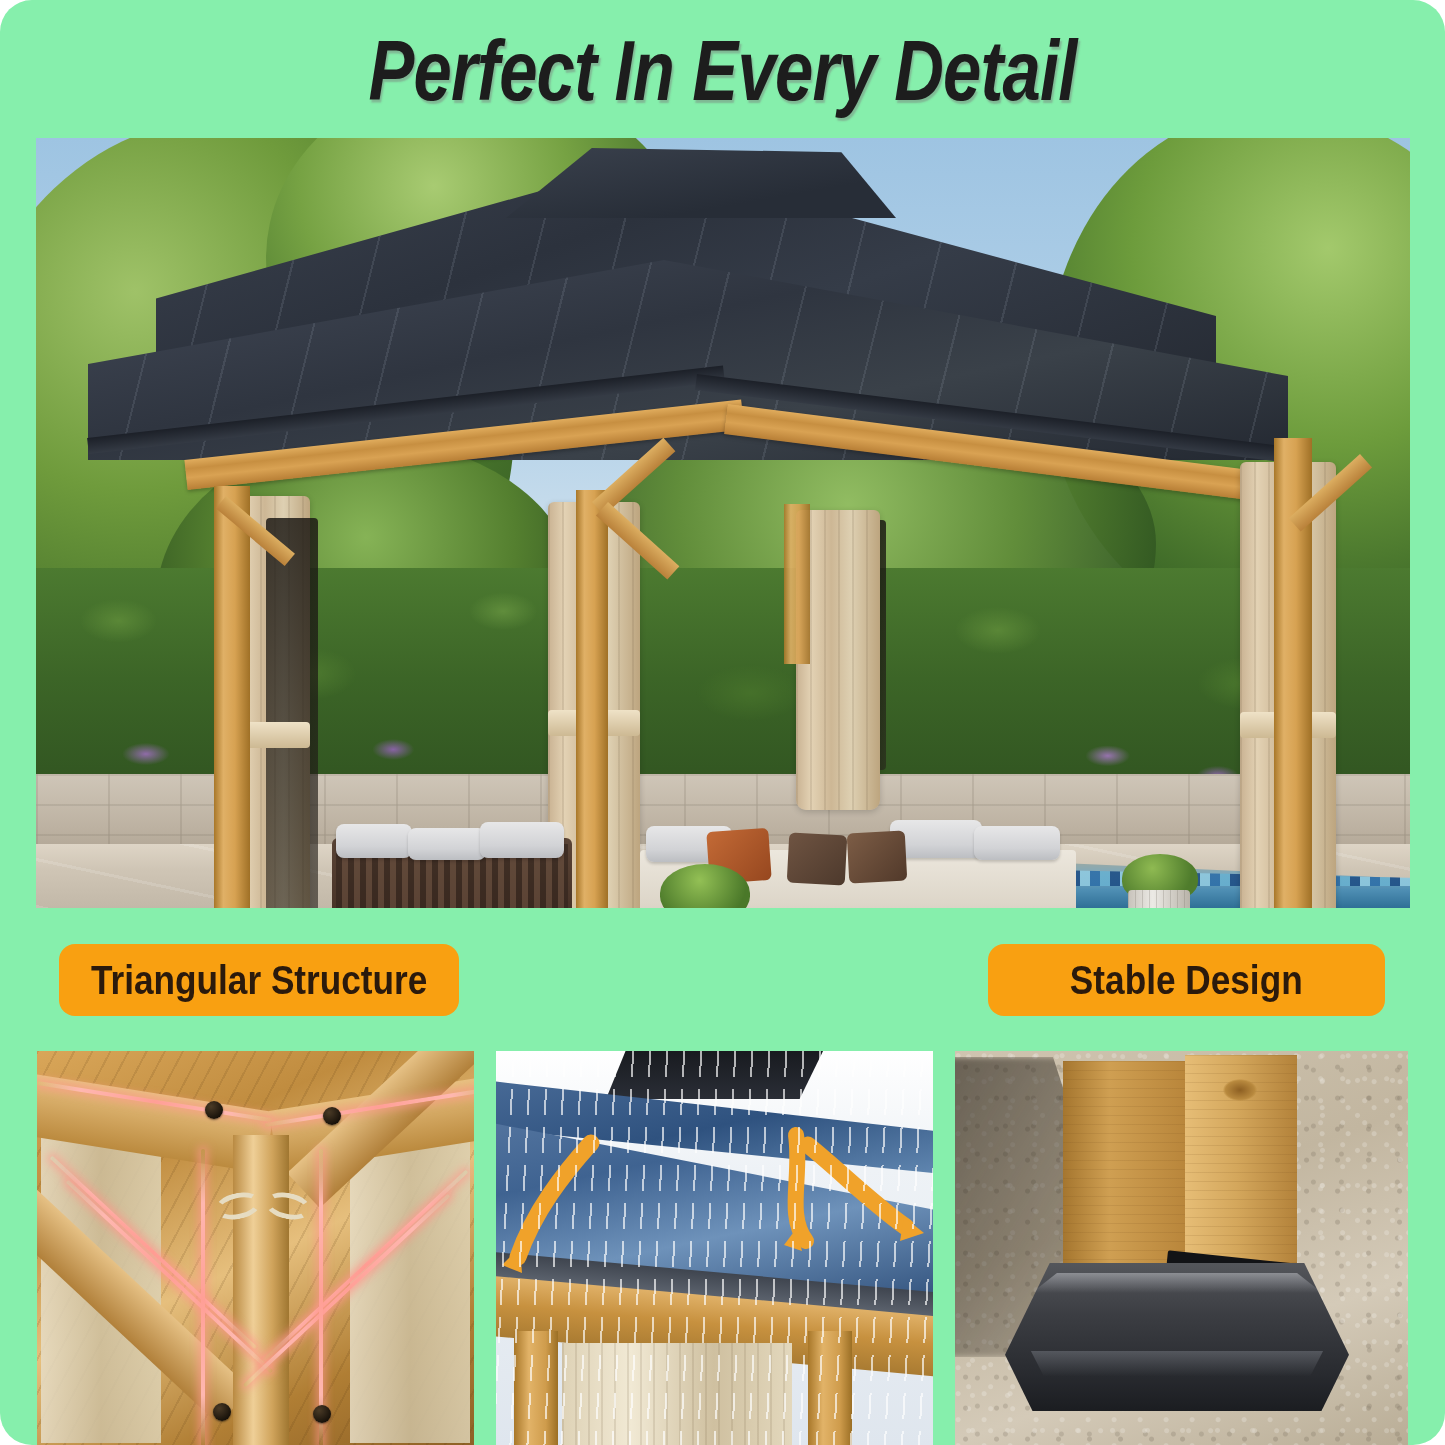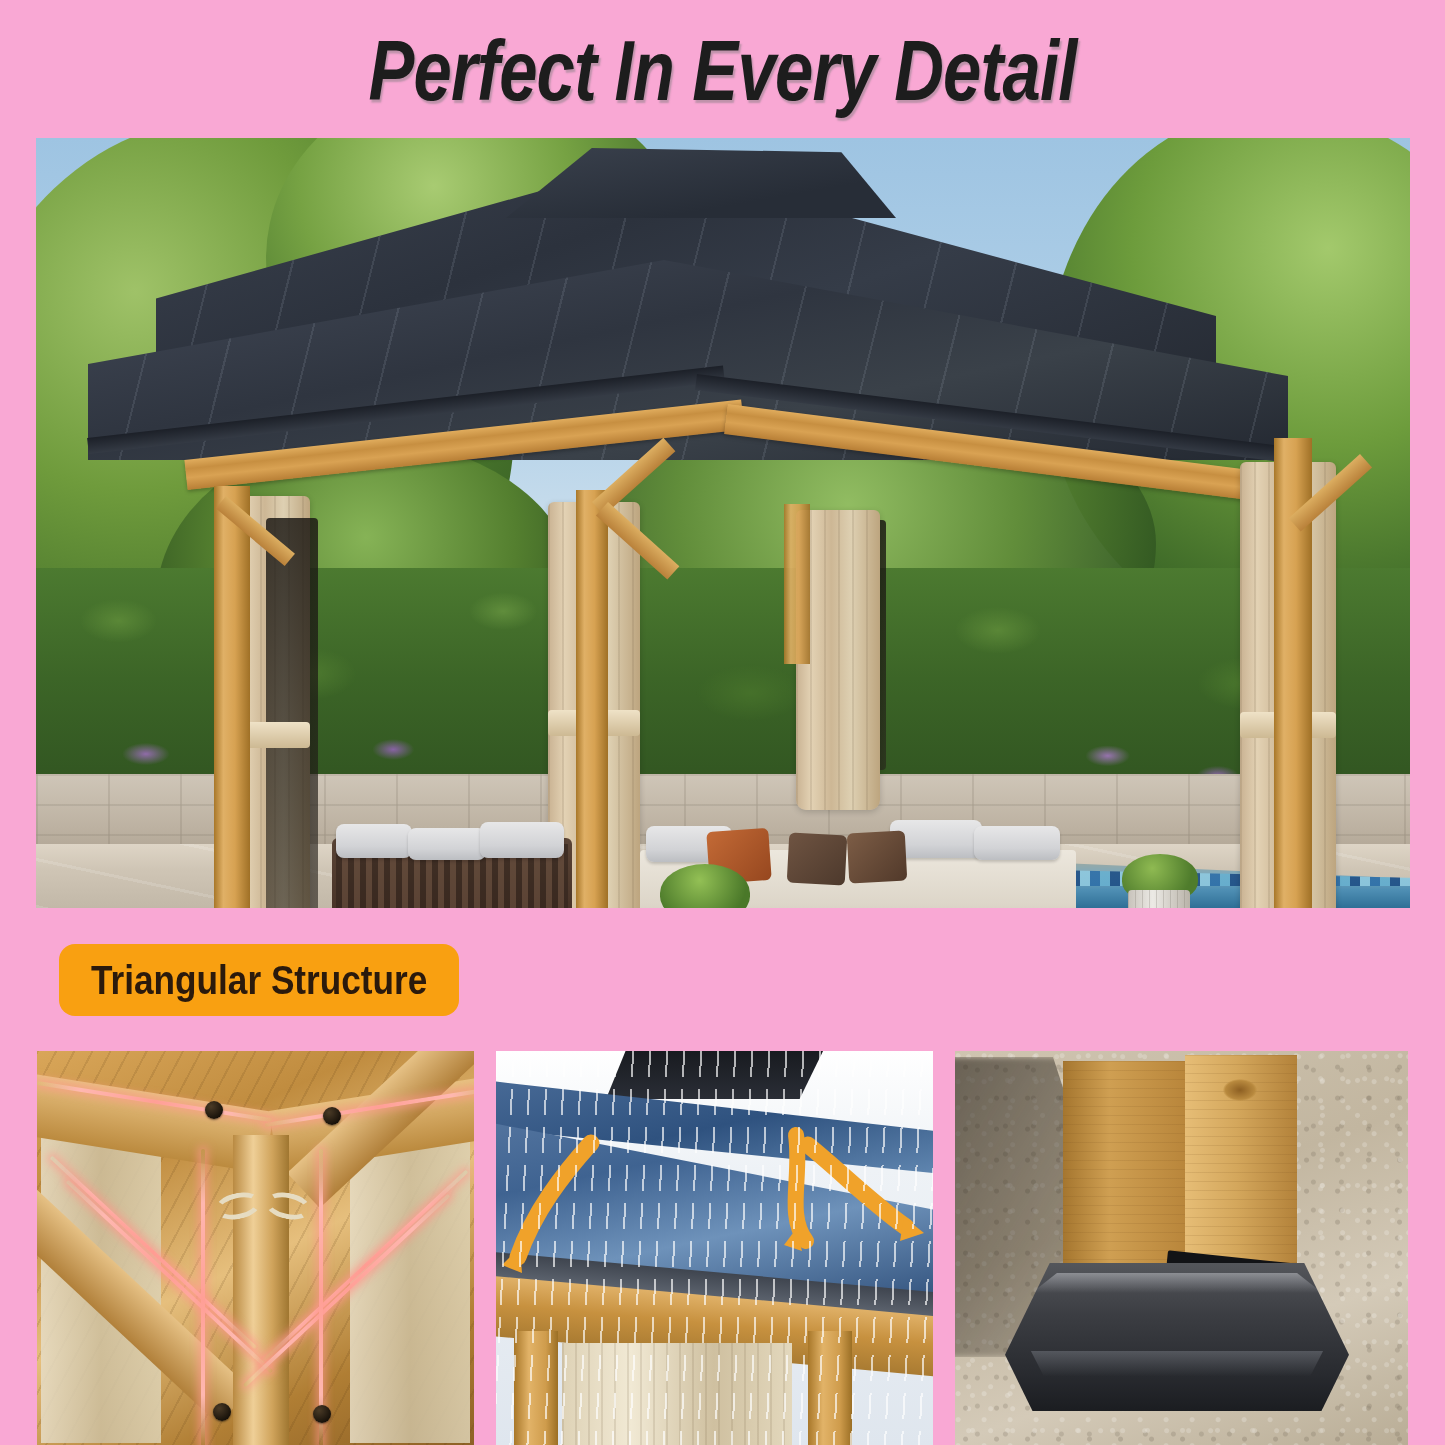--- a/index.html
+++ b/index.html
@@ -3,21 +3,21 @@
 <meta charset="utf-8">
 <title>Perfect In Every Detail</title>
 <style>
   * { margin:0; padding:0; box-sizing:border-box; }
   html, body {
     width:1445px; height:1445px;
     background:#ffffff;
     font-family:"Liberation Sans", sans-serif;
     overflow:hidden;
   }
-  .page { position:relative; width:1445px; height:1445px; background:#f9a8d4; }
+  .page { position:relative; width:1445px; height:1445px; background:#86efac;border-radius:32px; }
 
   
   .title-bar {
     position:absolute; left:0; top:14px; width:1445px; height:112px;
     display:flex; align-items:center; justify-content:center;
   }
   .title-text {
     font-family:"Liberation Sans Narrow","Liberation Sans", sans-serif;
     font-size:86px; font-weight:bold; font-style:italic;
     letter-spacing:-1px;
@@ -522,20 +522,23 @@
 
     <div class="shrub2"></div>
 
     <div class="shrub"></div>
     <div class="planter"></div>
   </div>
 
   <div class="badges">
     <div class="badge b1">
       <span class="badge-label">Triangular Structure</span>
+    </div>
+    <div class="badge b3">
+      <span class="badge-label">Stable Design</span>
     </div>
   </div>
 
   <div class="panels">
 
     <div class="panel p-1">
       <div class="tri-bg"></div>
       <div class="curtain-soft cs-l"></div>
       <div class="curtain-soft cs-r"></div>
       <div class="tri-beam top-l"></div>

